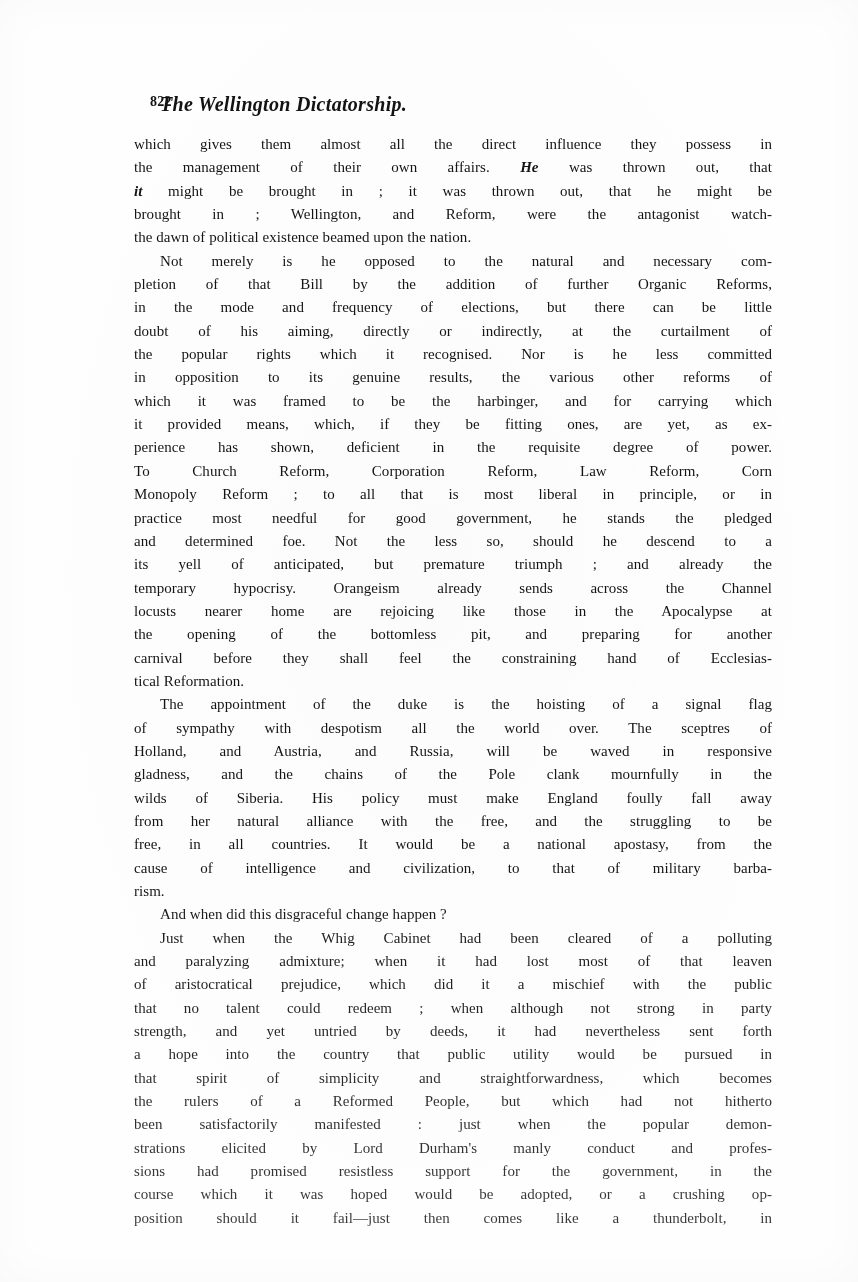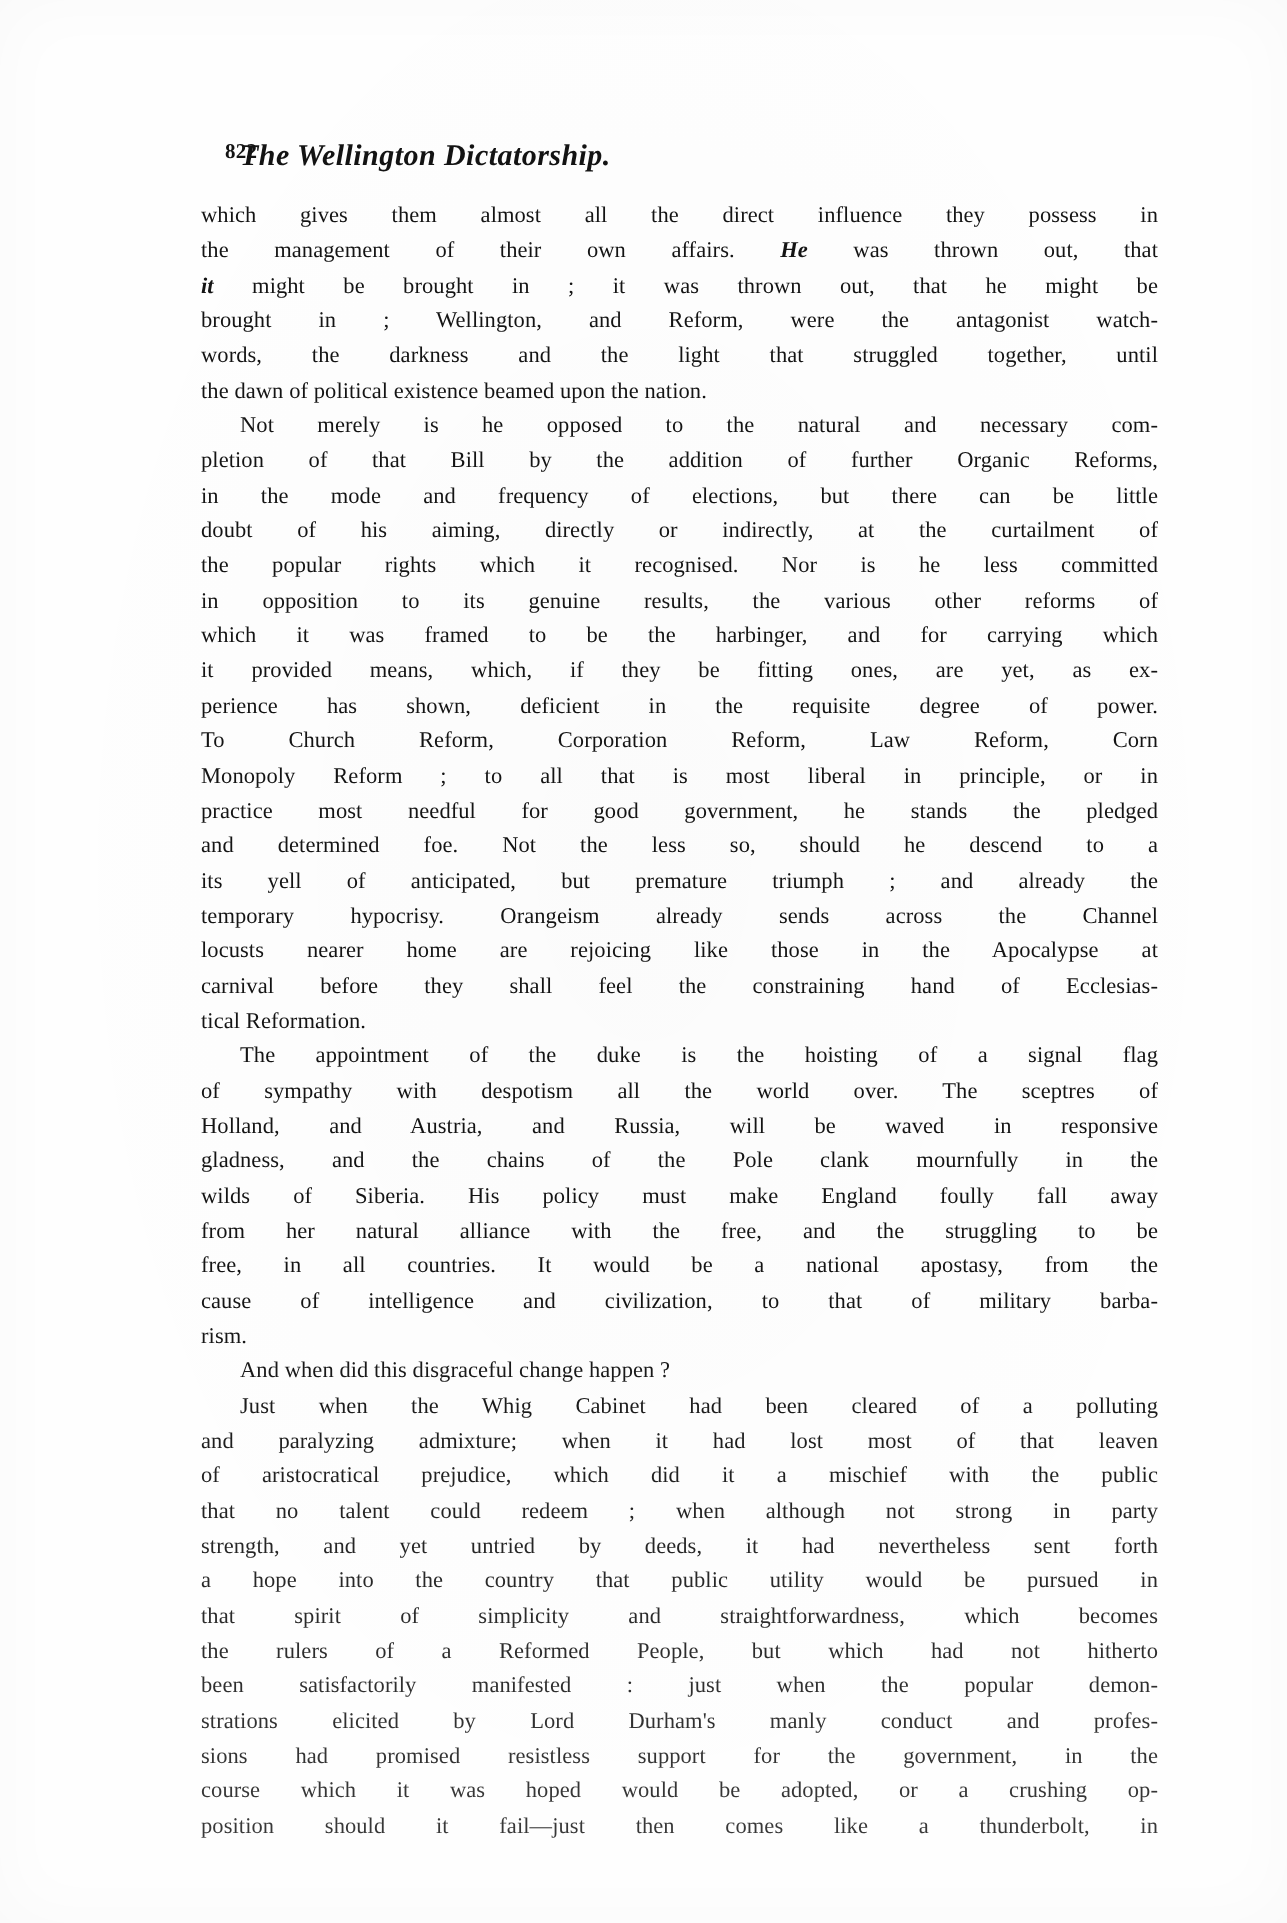--- a/index.html
+++ b/index.html
@@ -117,38 +117,38 @@
   <div class="running-head">
     <span class="folio">822</span>
     <span class="head-title">The Wellington Dictatorship.</span>
   </div>
 
   <div class="textblock">
       <div class="line just"><span class="t">which gives  them almost  all  the direct  influence they  possess in</span></div>
       <div class="line just"><span class="t">the  management  of their  own  affairs.     <em class="it">He</em> was  thrown  out, that</span></div>
       <div class="line just"><span class="t"><em class="it">it</em>  might  be  brought  in ;  it  was  thrown  out,  that  he  might  be</span></div>
       <div class="line just"><span class="t">brought in ;  Wellington, and  Reform, were  the  antagonist watch-</span></div>
-      <div class="line just"><span class="t">words, the  darkness  and  the  light  that  struggled together,  until</span></div>
       <div class="line last"><span class="t">the dawn of  political existence  beamed upon the nation.</span></div>
       <div class="line just indent"><span class="t">Not merely  is  he  opposed  to  the   natural  and  necessary com-</span></div>
       <div class="line just"><span class="t">pletion  of  that   Bill by the  addition  of  further  Organic   Reforms,</span></div>
       <div class="line just"><span class="t">in the mode and  frequency  of  elections, but  there  can  be  little</span></div>
       <div class="line just"><span class="t">doubt  of  his aiming,  directly or  indirectly, at the curtailment of</span></div>
       <div class="line just"><span class="t">the popular rights which it recognised.   Nor  is he  less committed</span></div>
       <div class="line just"><span class="t">in opposition to its  genuine results, the  various other  reforms of</span></div>
       <div class="line just"><span class="t">which it was framed  to be the  harbinger, and  for carrying which</span></div>
       <div class="line just"><span class="t">it provided  means, which,  if they  be fitting  ones, are yet, as ex-</span></div>
       <div class="line just"><span class="t">perience  has  shown, deficient in  the  requisite  degree  of power.</span></div>
       <div class="line just"><span class="t">To  Church  Reform,  Corporation  Reform,  Law  Reform,  Corn</span></div>
       <div class="line just"><span class="t">Monopoly Reform ;  to all that  is  most  liberal in principle,  or in</span></div>
       <div class="line just"><span class="t">practice most needful for good government,  he stands the pledged</span></div>
       <div class="line just"><span class="t">and  determined  foe.     Not  the  less so,  should  he  descend  to a</span></div>
       <div class="line just"><span class="t">its yell of  anticipated,  but  premature  triumph ;  and  already the</span></div>
       <div class="line just"><span class="t">temporary hypocrisy. Orangeism already sends across the Channel</span></div>
       <div class="line just"><span class="t">locusts  nearer home are  rejoicing like  those in the Apocalypse at</span></div>
+      <div class="line just"><span class="t">the  opening  of  the  bottomless  pit,  and  preparing  for  another</span></div>
       <div class="line just"><span class="t">carnival before they shall feel the constraining hand of Ecclesias-</span></div>
       <div class="line last"><span class="t">tical Reformation.</span></div>
       <div class="line just indent"><span class="t">The appointment  of the  duke  is  the  hoisting of  a signal flag</span></div>
       <div class="line just"><span class="t">of sympathy with despotism all the world over.    The sceptres of</span></div>
       <div class="line just"><span class="t">Holland, and Austria, and  Russia, will  be waved  in  responsive</span></div>
       <div class="line just"><span class="t">gladness,  and  the  chains  of  the  Pole clank  mournfully in  the</span></div>
       <div class="line just"><span class="t">wilds of Siberia.  His policy must make England foully fall away</span></div>
       <div class="line just"><span class="t">from her natural alliance with the  free, and the  struggling to be</span></div>
       <div class="line just"><span class="t">free, in all countries.    It would be a  national apostasy, from the</span></div>
       <div class="line just"><span class="t">cause of  intelligence  and  civilization, to that of  military barba-</span></div>

